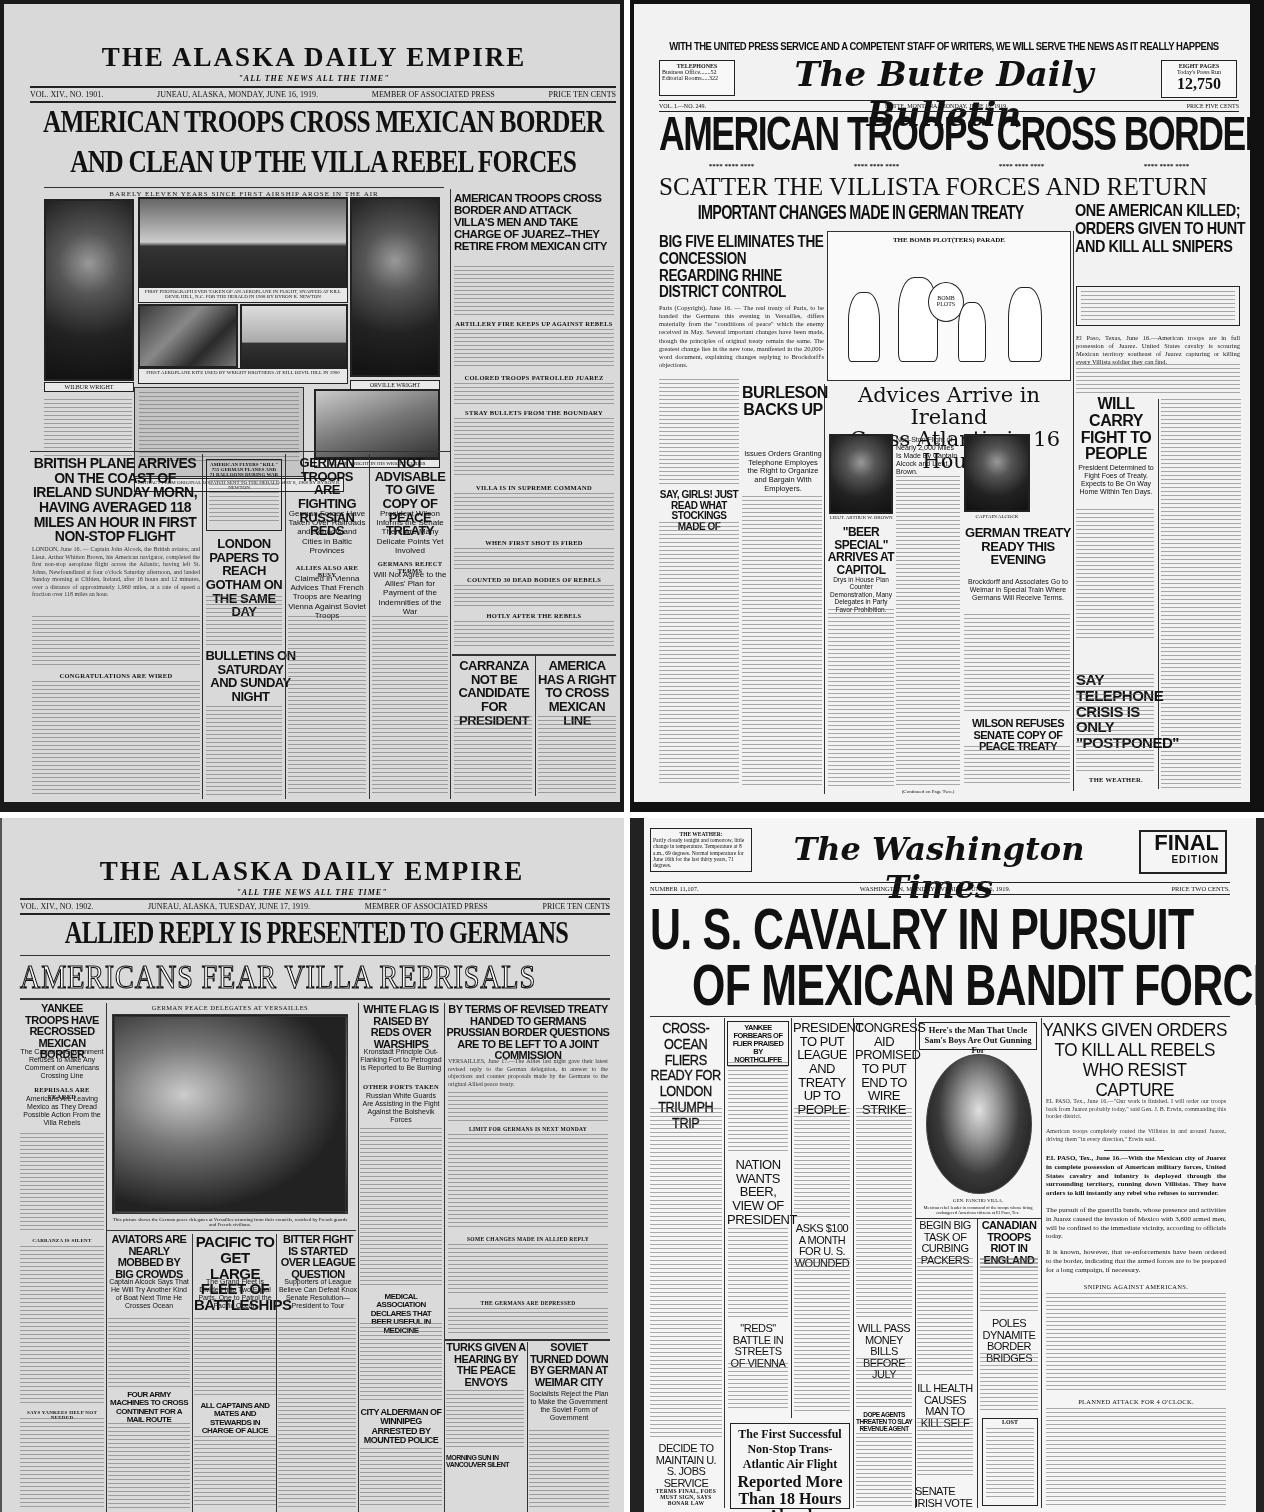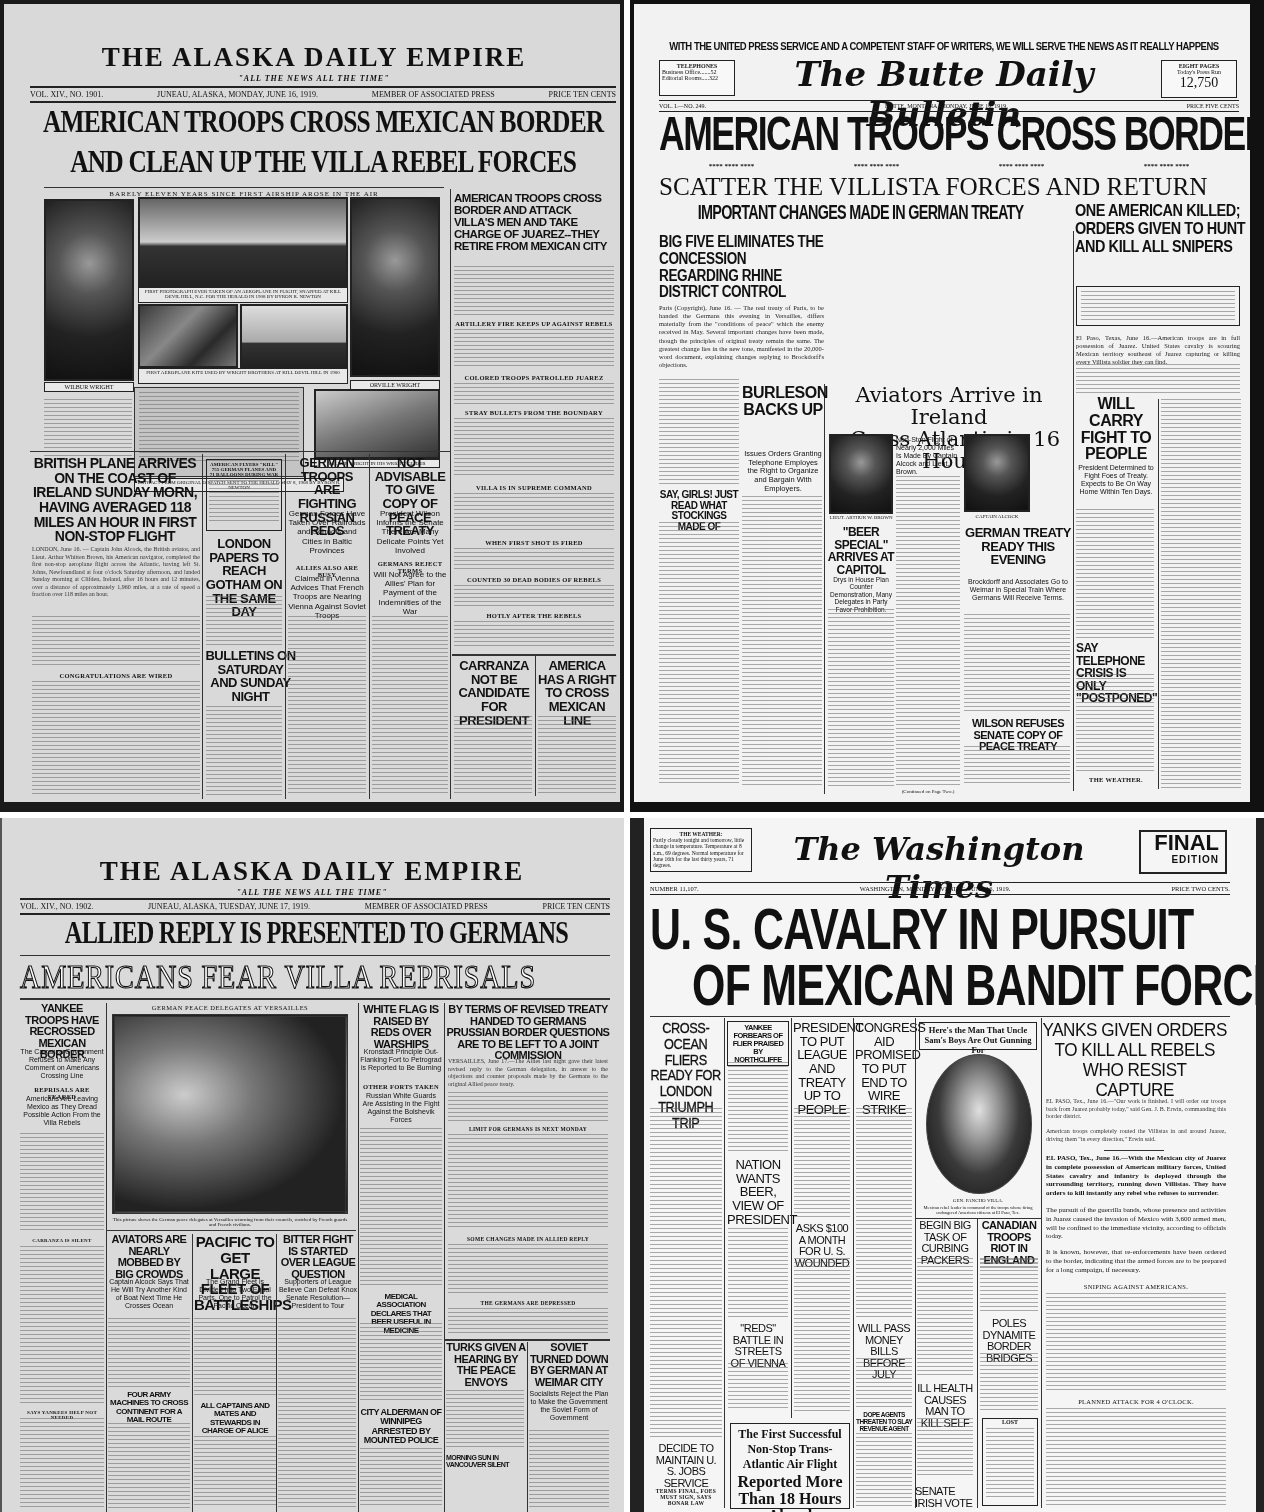--- a/index.html
+++ b/index.html
@@ -124,21 +124,21 @@
   <div class="abs cond center" style="left:10px;top:38px;width:600px;font-size:10px;transform:scaleX(0.95);">WITH THE UNITED PRESS SERVICE AND A COMPETENT STAFF OF WRITERS, WE WILL SERVE THE NEWS AS IT REALLY HAPPENS</div>
   <div class="abs boxed" style="left:25px;top:56px;width:76px;height:36px;font-size:6px;padding:2px;background:#f8f8f8;">
     <div style="text-align:center;font-weight:bold;">TELEPHONES</div>
     <div>Business Office.......52</div>
     <div>Editorial Rooms.....322</div>
   </div>
   <div class="abs mast-black" style="left:105px;top:50px;width:410px;font-size:34px;">The Butte Daily Bulletin</div>
   <div class="abs boxed" style="left:527px;top:56px;width:76px;height:38px;font-size:6px;padding:2px;text-align:center;background:#f8f8f8;">
     <div style="font-weight:bold;">EIGHT PAGES</div>
     <div>Today's Press Run</div>
-    <div style="font-size:14px;font-weight:normal;">12,750</div>
+    <div style="font-size:16px;font-weight:bold;">12,750</div>
   </div>
   <div class="abs dateline" style="left:25px;top:96px;width:580px;font-size:6px;border-width:1px;">
     <span>VOL. I.—NO. 249.</span>
     <span>BUTTE, MONTANA, MONDAY, JUNE 16, 1919.</span>
     <span>PRICE FIVE CENTS</span>
   </div>
   <div class="abs banner" style="left:25px;top:106px;font-size:48px;transform:scaleX(0.74);width:790px;letter-spacing:-2px;">AMERICAN TROOPS CROSS BORDER</div>
   <div class="abs" style="left:25px;top:158px;width:580px;display:flex;justify-content:space-around;font-size:7px;font-weight:bold;">
     <span>**** **** ****</span>
       <span>**** **** ****</span>
@@ -146,30 +146,38 @@
       <span>**** **** ****</span>
   </div>
   <div class="abs" style="left:25px;top:168px;font-size:26px;font-family:'Liberation Serif',serif;white-space:nowrap;transform:scaleX(0.97);transform-origin:left top;">SCATTER THE VILLISTA FORCES AND RETURN</div>
   <div class="abs banner" style="left:25px;top:198px;font-size:20px;transform:scaleX(0.72);width:560px;">IMPORTANT CHANGES MADE IN GERMAN TREATY</div>
   <div class="abs cond" style="left:441px;top:198px;width:175px;font-size:17px;transform:scaleX(0.85);transform-origin:left top;width:205px;">ONE AMERICAN KILLED; ORDERS GIVEN TO HUNT AND KILL ALL SNIPERS</div>
 
   <div class="abs cond" style="left:25px;top:230px;width:165px;font-size:16px;transform:scaleX(0.85);transform-origin:left top;width:194px;">BIG FIVE ELIMINATES THE CONCESSION REGARDING RHINE DISTRICT CONTROL</div>
   <div class="abs body-text" style="left:25px;top:300px;width:165px;height:70px;overflow:hidden;font-size:6.5px;color:#222;">Paris (Copyright), June 16. — The real treaty of Paris, to be handed the Germans this evening in Versailles, differs materially from the "conditions of peace" which the enemy received in May. Several important changes have been made, though the principles of original treaty remain the same. The greatest change lies in the new tone, manifested in the 20,000-word document, explaining changes replying to Brockdorff's objections.</div>
   <div class="abs filler" style="left:25px;top:375px;width:80px;height:105px;"></div>
 
+  <div class="abs cartoon" style="left:193px;top:227px;width:244px;height:150px;">
+    <div style="font-size:7px;text-align:center;margin-top:4px;font-weight:bold;">THE BOMB PLOT(TERS) PARADE</div>
+    <div class="figure" style="left:20px;top:60px;width:32px;height:70px;"></div>
+    <div class="figure" style="left:70px;top:45px;width:40px;height:85px;"></div>
+    <div class="abs" style="left:100px;top:50px;width:36px;height:40px;border:1.5px solid #222;border-radius:50%;background:#fff;font-size:6px;text-align:center;padding-top:12px;">BOMB PLOTS</div>
+    <div class="figure" style="left:130px;top:70px;width:28px;height:60px;"></div>
+    <div class="figure" style="left:180px;top:55px;width:34px;height:75px;"></div>
+  </div>
 
   <div class="abs vrule" style="left:190px;top:380px;height:410px;"></div>
   <div class="abs cond center" style="left:108px;top:381px;width:82px;font-size:16px;">BURLESON BACKS UP</div>
   <div class="abs deck" style="left:108px;top:446px;width:82px;font-size:7.5px;">Issues Orders Granting Telephone Employes the Right to Organize and Bargain With Employers.</div>
   <div class="abs filler" style="left:108px;top:492px;width:80px;height:290px;"></div>
   <div class="abs cond center" style="left:25px;top:486px;width:80px;font-size:10px;">SAY, GIRLS! JUST READ WHAT STOCKINGS MADE OF</div>
   <div class="abs filler" style="left:25px;top:518px;width:80px;height:264px;"></div>
 
   <div class="abs" style="left:193px;top:380px;width:244px;text-align:center;font-size:21px;font-family:'DejaVu Serif',serif;line-height:1.05;">
-    <div>Aviators Arrive in Ireland</div>
+    <div>Advices Arrive in Ireland</div>
     <div style="padding-left:12px;">Cross Atlantic in 16 Hours</div>
   </div>
   <div class="abs photo-dark" style="left:195px;top:430px;width:64px;height:80px;"></div>
   <div class="abs" style="left:195px;top:511px;width:64px;font-size:5px;text-align:center;">LIEUT. ARTHUR W. BROWN</div>
   <div class="abs deck" style="left:262px;top:432px;width:64px;font-size:7px;text-align:left;">Non-Stop Flight of Nearly 2,000 Miles Is Made By Captain Alcock and Lieut. Brown.</div>
   <div class="abs filler" style="left:262px;top:472px;width:64px;height:310px;"></div>
   <div class="abs photo-dark" style="left:330px;top:430px;width:66px;height:78px;"></div>
   <div class="abs" style="left:330px;top:510px;width:66px;font-size:5px;text-align:center;">CAPTAIN ALCOCK</div>
   <div class="abs cond center" style="left:193px;top:522px;width:68px;font-size:12px;">"BEER SPECIAL" ARRIVES AT CAPITOL</div>
   <div class="abs deck" style="left:193px;top:572px;width:68px;font-size:6.5px;">Drys in House Plan Counter Demonstration, Many Delegates in Party Favor Prohibition.</div>
@@ -184,21 +192,21 @@
   <div class="abs boxed" style="left:442px;top:282px;width:164px;height:40px;">
       <div class="filler" style="margin:4px;height:30px;"></div>
     </div>
   <div class="abs body-text" style="left:442px;top:330px;width:164px;height:60px;overflow:hidden;font-size:6.5px;color:#222;">El Paso, Texas, June 16.—American troops are in full possession of Juarez. United States cavalry is scouring Mexican territory southeast of Juarez capturing or killing every Villista soldier they can find.</div>
   <div class="abs filler" style="left:442px;top:360px;width:164px;height:30px;"></div>
   <div class="abs cond center" style="left:442px;top:392px;width:80px;font-size:16px;">WILL CARRY FIGHT TO PEOPLE</div>
   <div class="abs deck" style="left:442px;top:460px;width:80px;font-size:7px;">President Determined to Fight Foes of Treaty. Expects to Be On Way Home Within Ten Days.</div>
   <div class="abs filler" style="left:442px;top:505px;width:78px;height:130px;"></div>
   <div class="abs vrule" style="left:524px;top:395px;height:390px;"></div>
   <div class="abs filler" style="left:527px;top:395px;width:80px;height:390px;"></div>
-  <div class="abs cond" style="left:442px;top:638px;width:80px;font-size:12px;">SAY TELEPHONE CRISIS IS ONLY "POSTPONED"</div>
+  <div class="abs cond" style="left:442px;top:668px;width:80px;font-size:15px;">SAY TELEPHONE CRISIS IS ONLY "POSTPONED"</div>
   <div class="abs filler" style="left:442px;top:670px;width:78px;height:100px;"></div>
   <div class="abs sub" style="left:442px;top:772px;width:80px;">THE WEATHER.</div>
   <div class="abs" style="left:262px;top:785px;width:64px;font-size:5px;text-align:center;">(Continued on Page Two.)</div>
 </div>
 
 <div class="page p3">
   <div class="abs mast-roman" style="left:20px;top:38px;width:580px;font-size:27px;">THE ALASKA DAILY EMPIRE</div>
   <div class="abs motto" style="left:20px;top:70px;width:580px;">"ALL THE NEWS ALL THE TIME"</div>
   <div class="abs dateline" style="left:18px;top:80px;width:590px;">
     <span>VOL. XIV., NO. 1902.</span>

